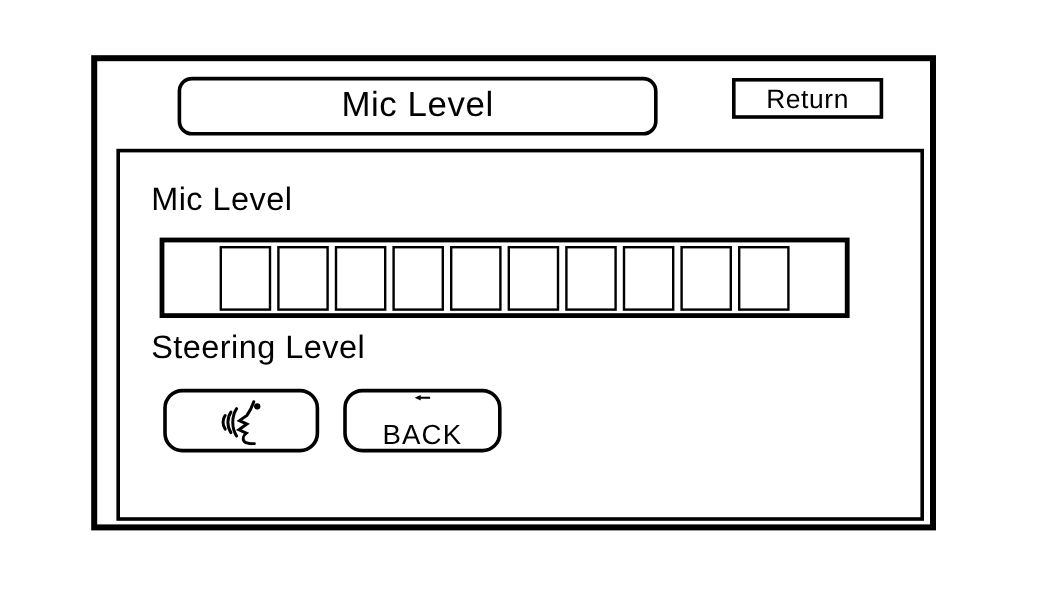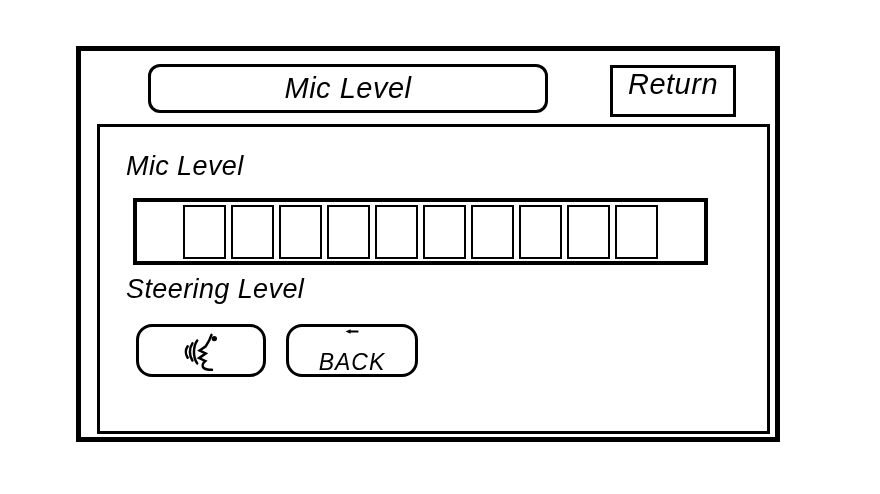--- a/index.html
+++ b/index.html
@@ -8,42 +8,42 @@
   }
   html,body{margin:0;padding:0;}
   body{
     width:880px;height:494px;
     background:var(--bg);
     font-family:"Liberation Sans", sans-serif;
     color:var(--fg);
     position:relative;
     overflow:hidden;
   }
-  .abs{position:absolute;box-sizing:border-box;font-style:italic;}
+  .abs{position:absolute;box-sizing:border-box;}
 
   
   .outer-frame{
     left:76px;top:46px;width:704px;height:396px;
     border:5px solid var(--fg);
     background:var(--bg);
   }
 
   
   .title-pill{
     left:143px;top:59px;width:400px;height:49px;
     border:3px solid var(--fg);border-radius:12px;
     display:flex;align-items:center;justify-content:center;
     font-size:29px;letter-spacing:0.5px;
     background:var(--bg);
   }
   .return-button{
-    left:605px;top:60px;width:126px;height:52px;
+    left:605px;top:60px;width:126px;height:34px;
     border:3px solid var(--fg);
-    display:flex;align-items:flex-start;justify-content:center;
-    font-size:29px;letter-spacing:0.5px;
+    display:flex;align-items:flex-end;justify-content:center;
+    font-size:22px;letter-spacing:0.5px;
     background:var(--bg);
     cursor:pointer;
   }
 
   
   .inner-panel{
     left:92px;top:119px;width:673px;height:310px;
     border:3px solid var(--fg);
     background:var(--bg);
   }

